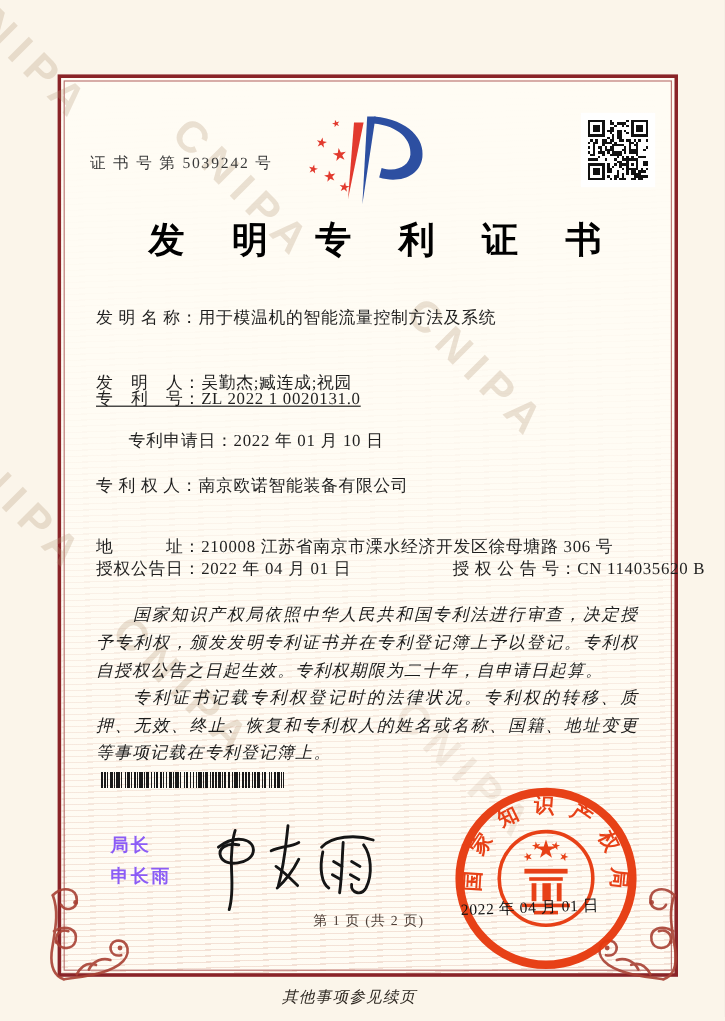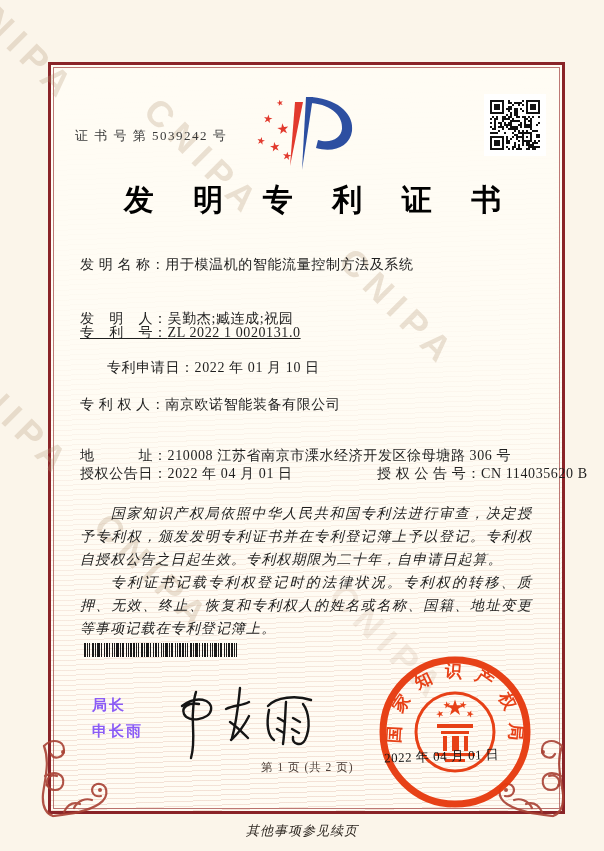--- a/index.html
+++ b/index.html
@@ -83,21 +83,21 @@
   
   .orn{ position:absolute; z-index:2; }
   .orn.left{ left:34px; top:690px; }
   .orn.right{ left:442px; top:690px; transform:scaleX(-1); }
   
   .page-num{
     position:absolute; left:233px; top:760px; z-index:2;
     font-size:11.5px; letter-spacing:1px; color:#4e4039;margin-left:28px;
   }
   .cont-note{
-    position:absolute; left:246px; top:822px; z-index:2;
+    position:absolute; left:235px; top:822px; z-index:2;
     font-size:13px; font-style:italic; letter-spacing:1px; color:#2e2822;text-align:center;
   }
 </style>
 </head>
 <body>
 
 <div class="page">
 
   <div class="wm" style="left:-20px; top:-25px;">CNIPA</div>
   <div class="wm" style="left:165px; top:90px;">CNIPA</div>

